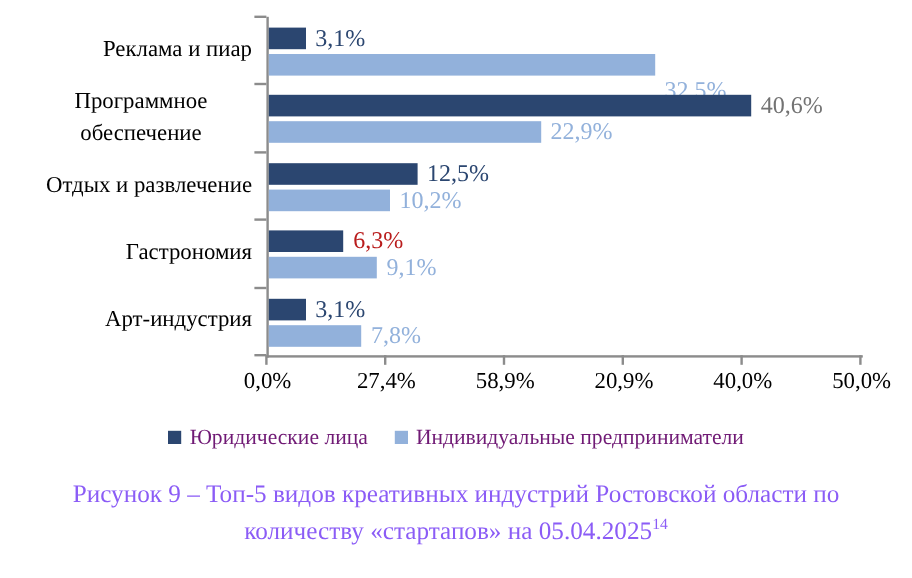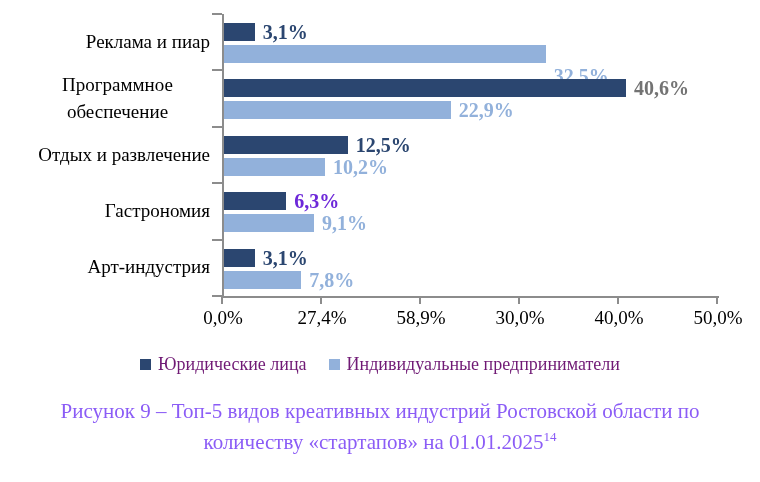--- a/index.html
+++ b/index.html
@@ -26,21 +26,21 @@
     position: absolute;
     left: 0;
     height: 18px;
     width: 100%;
     display: flex;
     align-items: center;
   }
   .bar { height: 100%; flex: 0 0 auto; }
   .bar-label {
     margin-left: 8px;
-    font-weight: bold;
+    font-weight: normal;
     font-size: 20px;
     white-space: nowrap;
     line-height: 1;
   }
   
   .ytick {
     position: absolute;
     left: 212px;
     width: 10px;
     height: 2px;
@@ -136,21 +136,21 @@
       <div class="bar" style="background-color: rgb(43, 70, 112); width: 25%;"></div>
       <span class="bar-label" style="color: rgb(43, 70, 112);">12,5%</span>
     </div>
     <div class="bar-row" style="top:143.8px">
       <div class="bar" style="background-color: rgb(146, 177, 219); width: 20.4%;"></div>
       <span class="bar-label" style="color: rgb(146, 177, 219);">10,2%</span>
     </div>
 
     <div class="bar-row" style="top:178.2px">
       <div class="bar" style="background-color: rgb(43, 70, 112); width: 12.6%;"></div>
-      <span class="bar-label" style="color: #6d28d9; text-align: right;">6,3%</span>
+      <span class="bar-label" style="color: #b91c1c; text-align: right;">6,3%</span>
     </div>
     <div class="bar-row" style="top:200.2px">
       <div class="bar" style="background-color: rgb(146, 177, 219); width: 18.2%;"></div>
       <span class="bar-label" style="color: rgb(146, 177, 219);">9,1%</span>
     </div>
 
     <div class="bar-row" style="top:234.6px">
       <div class="bar" style="background-color: rgb(43, 70, 112); width: 6.2%;"></div>
       <span class="bar-label" style="color: rgb(43, 70, 112);">3,1%</span>
     </div>
@@ -186,33 +186,33 @@
   <div class="cat-label" style="top:183px;  height:56px">
       <span>Гастрономия</span>
     </div>
   <div class="cat-label" style="top:239px;  height:57px">
       <span>Арт-индустрия</span>
     </div>
 
   <div class="xlabel" style="left:183px">0,0%</div>
   <div class="xlabel" style="left:282px">27,4%</div>
   <div class="xlabel" style="left:381px">58,9%</div>
-  <div class="xlabel" style="left:480px">30,0%</div>
+  <div class="xlabel" style="left:480px">20,9%</div>
   <div class="xlabel" style="left:579px">40,0%</div>
   <div class="xlabel" style="left:678px">50,0%</div>
 
   <div class="legend">
     <div class="legend-item">
       <div class="legend-swatch" style="background-color: rgb(43, 70, 112);"></div>
       <span class="legend-label">Юридические лица</span>
     </div>
     <div class="legend-item">
       <div class="legend-swatch" style="background-color: rgb(146, 177, 219);"></div>
       <span class="legend-label">Индивидуальные предприниматели</span>
     </div>
   </div>
 
   <div class="caption">
     <div>Рисунок 9 – Топ-5 видов креативных индустрий Ростовской области по</div>
-    <div><span>количеству «стартапов» на 01.01.2025</span><sup>14</sup></div>
+    <div><span>количеству «стартапов» на 05.04.2025</span><sup>14</sup></div>
   </div>
 
 </div>
 
 </body></html>

